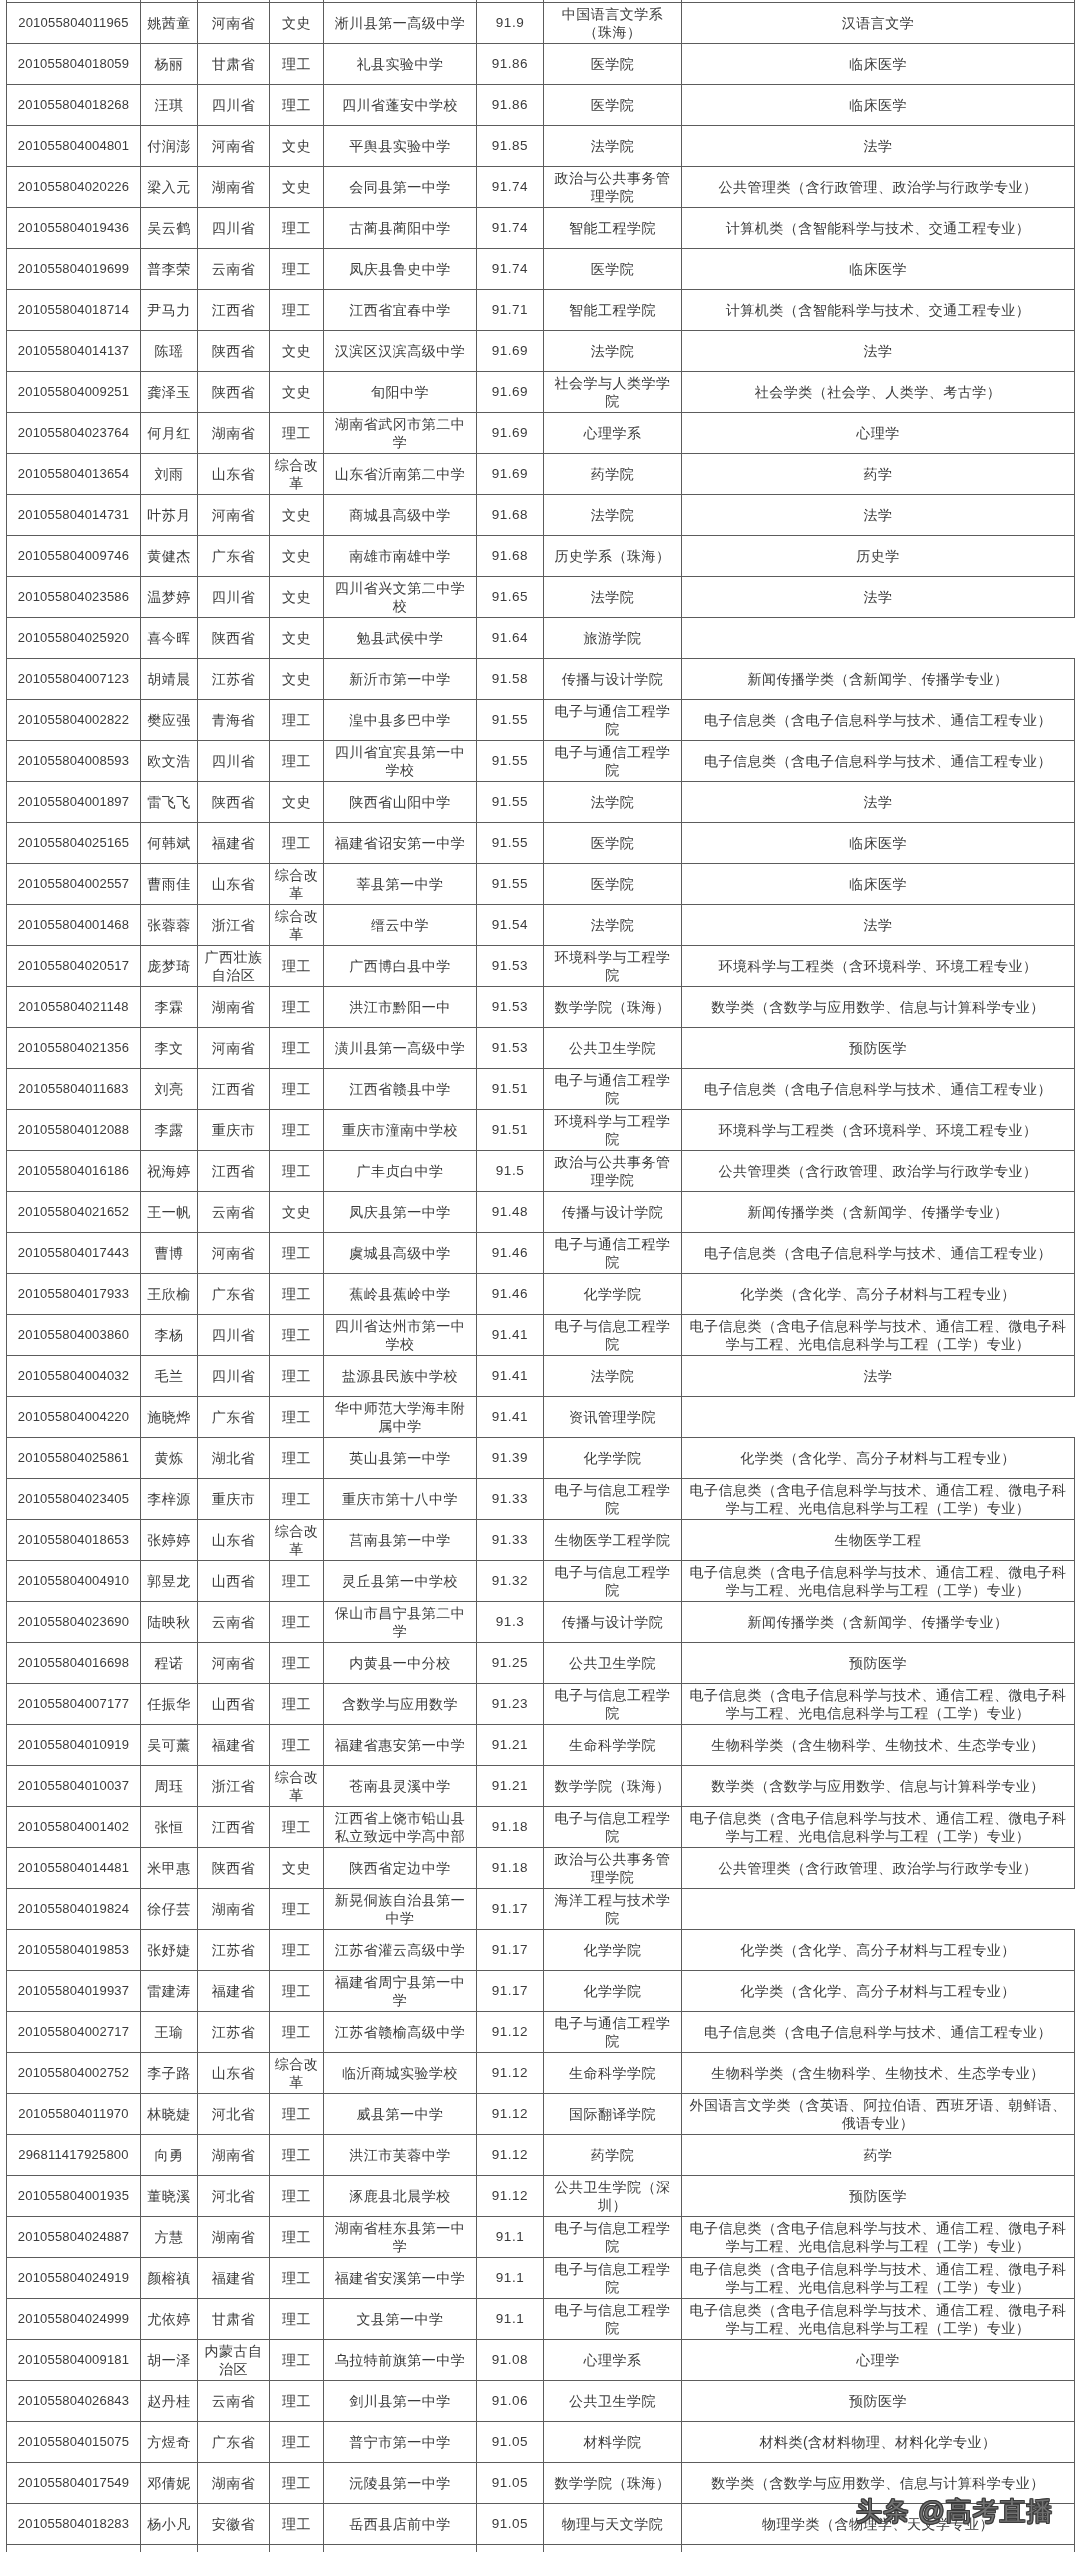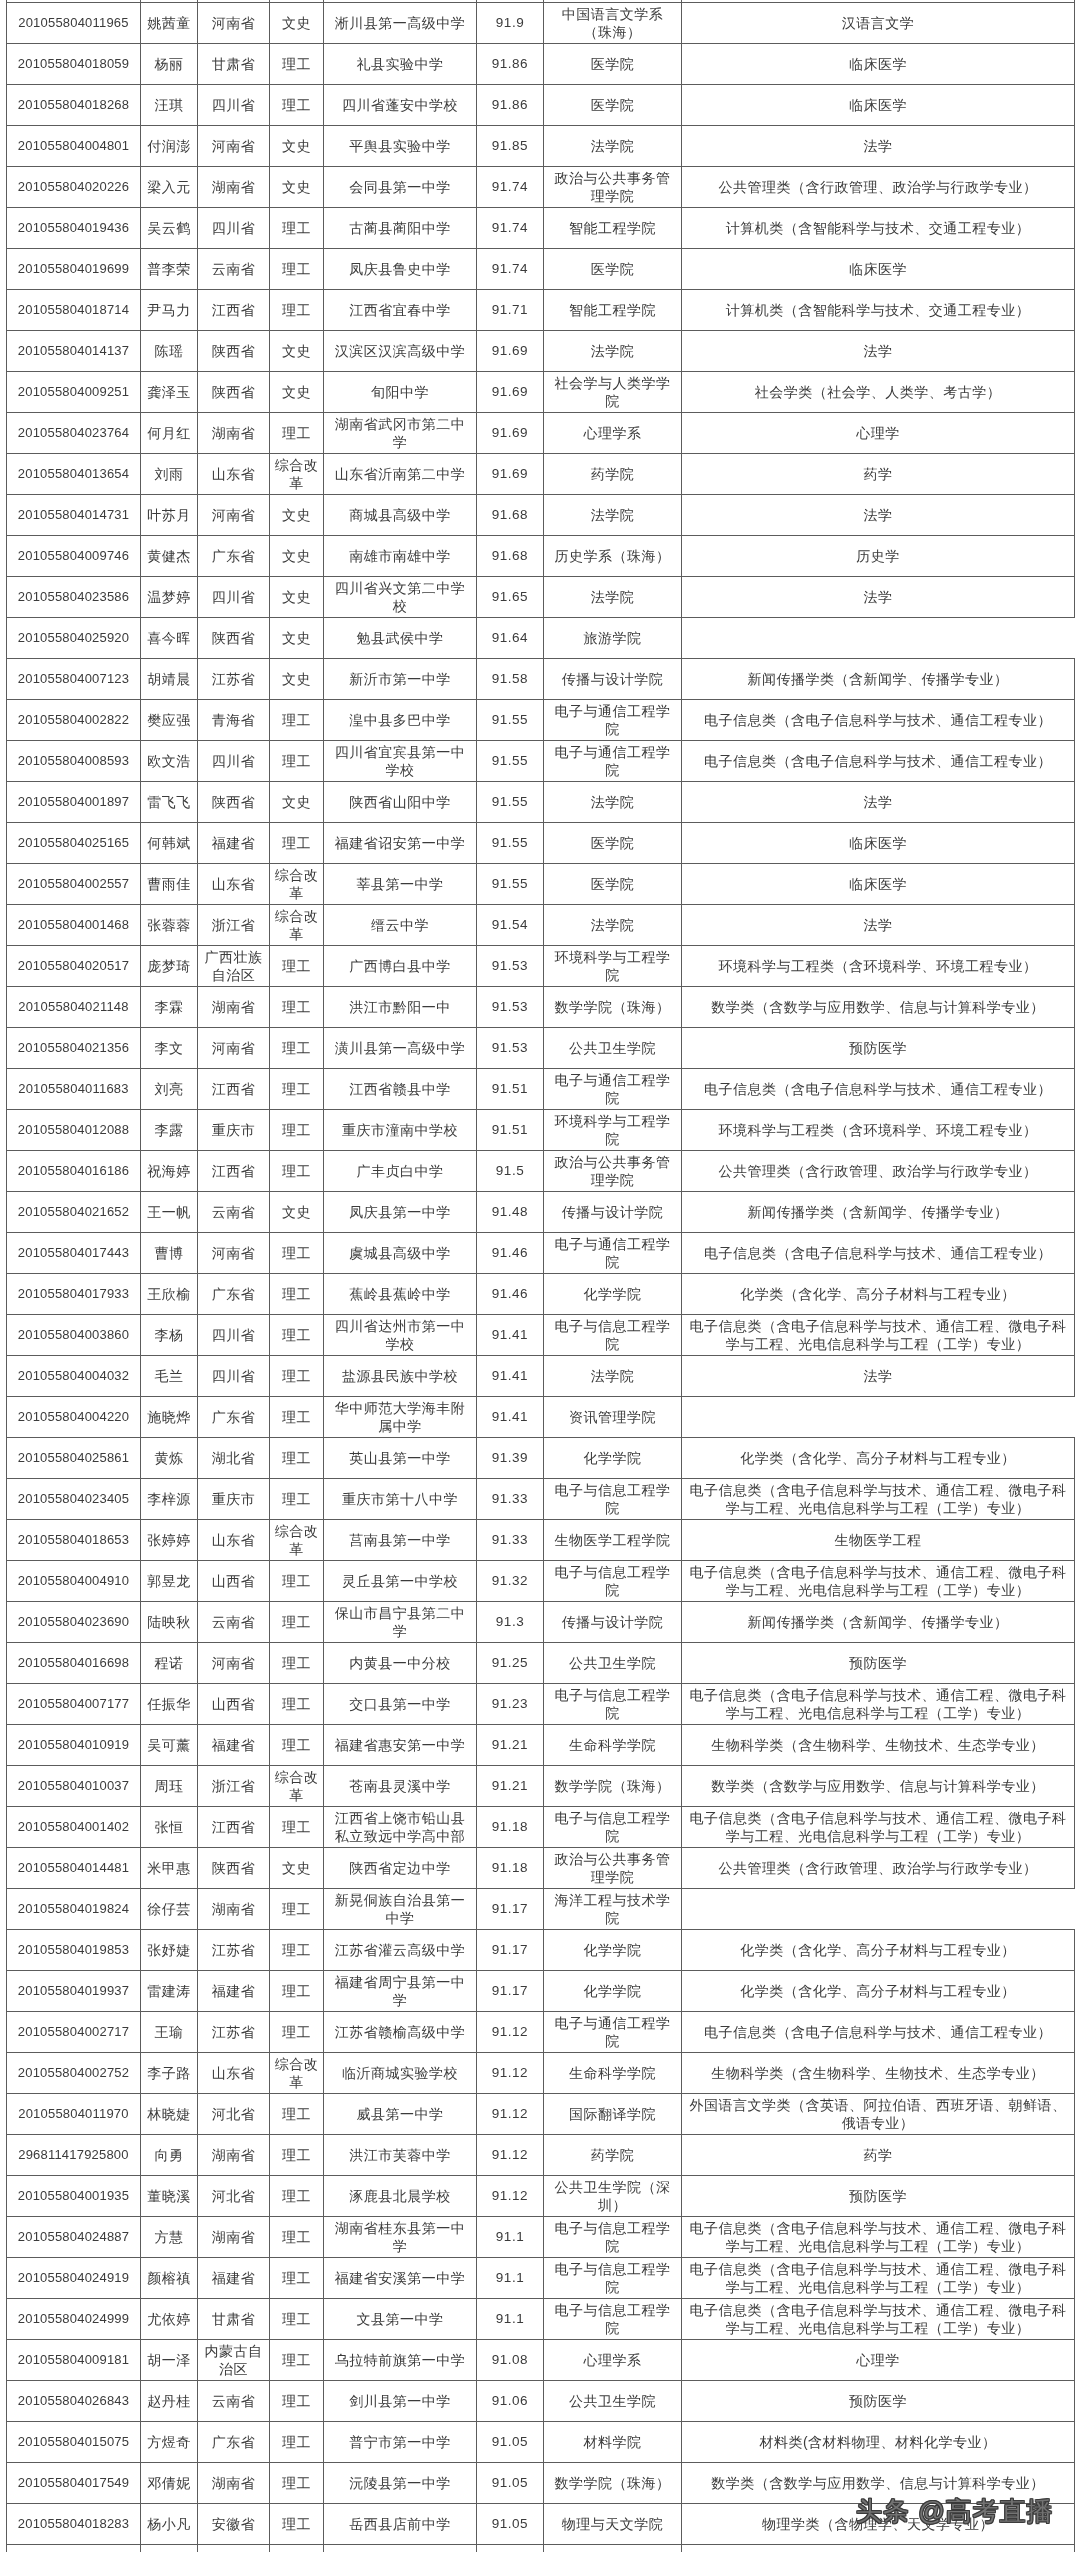--- a/index.html
+++ b/index.html
@@ -504,21 +504,21 @@
     <div class="cell c-score">91.25</div>
     <div class="cell c-college">公共卫生学院</div>
     <div class="cell c-major">预防医学</div>
   </div>
 
   <div class="row">
     <div class="cell c-id">201055804007177</div>
     <div class="cell c-name">任振华</div>
     <div class="cell c-prov">山西省</div>
     <div class="cell c-track">理工</div>
-    <div class="cell c-school">交口县第一中学</div>
+    <div class="cell c-school">含数学与应用数学</div>
     <div class="cell c-score">91.23</div>
     <div class="cell c-college">电子与信息工程学院</div>
     <div class="cell c-major">电子信息类（含电子信息科学与技术、通信工程、微电子科学与工程、光电信息科学与工程（工学）专业）</div>
   </div>
 
   <div class="row">
     <div class="cell c-id">201055804010919</div>
     <div class="cell c-name">吴可薰</div>
     <div class="cell c-prov">福建省</div>
     <div class="cell c-track">理工</div>

